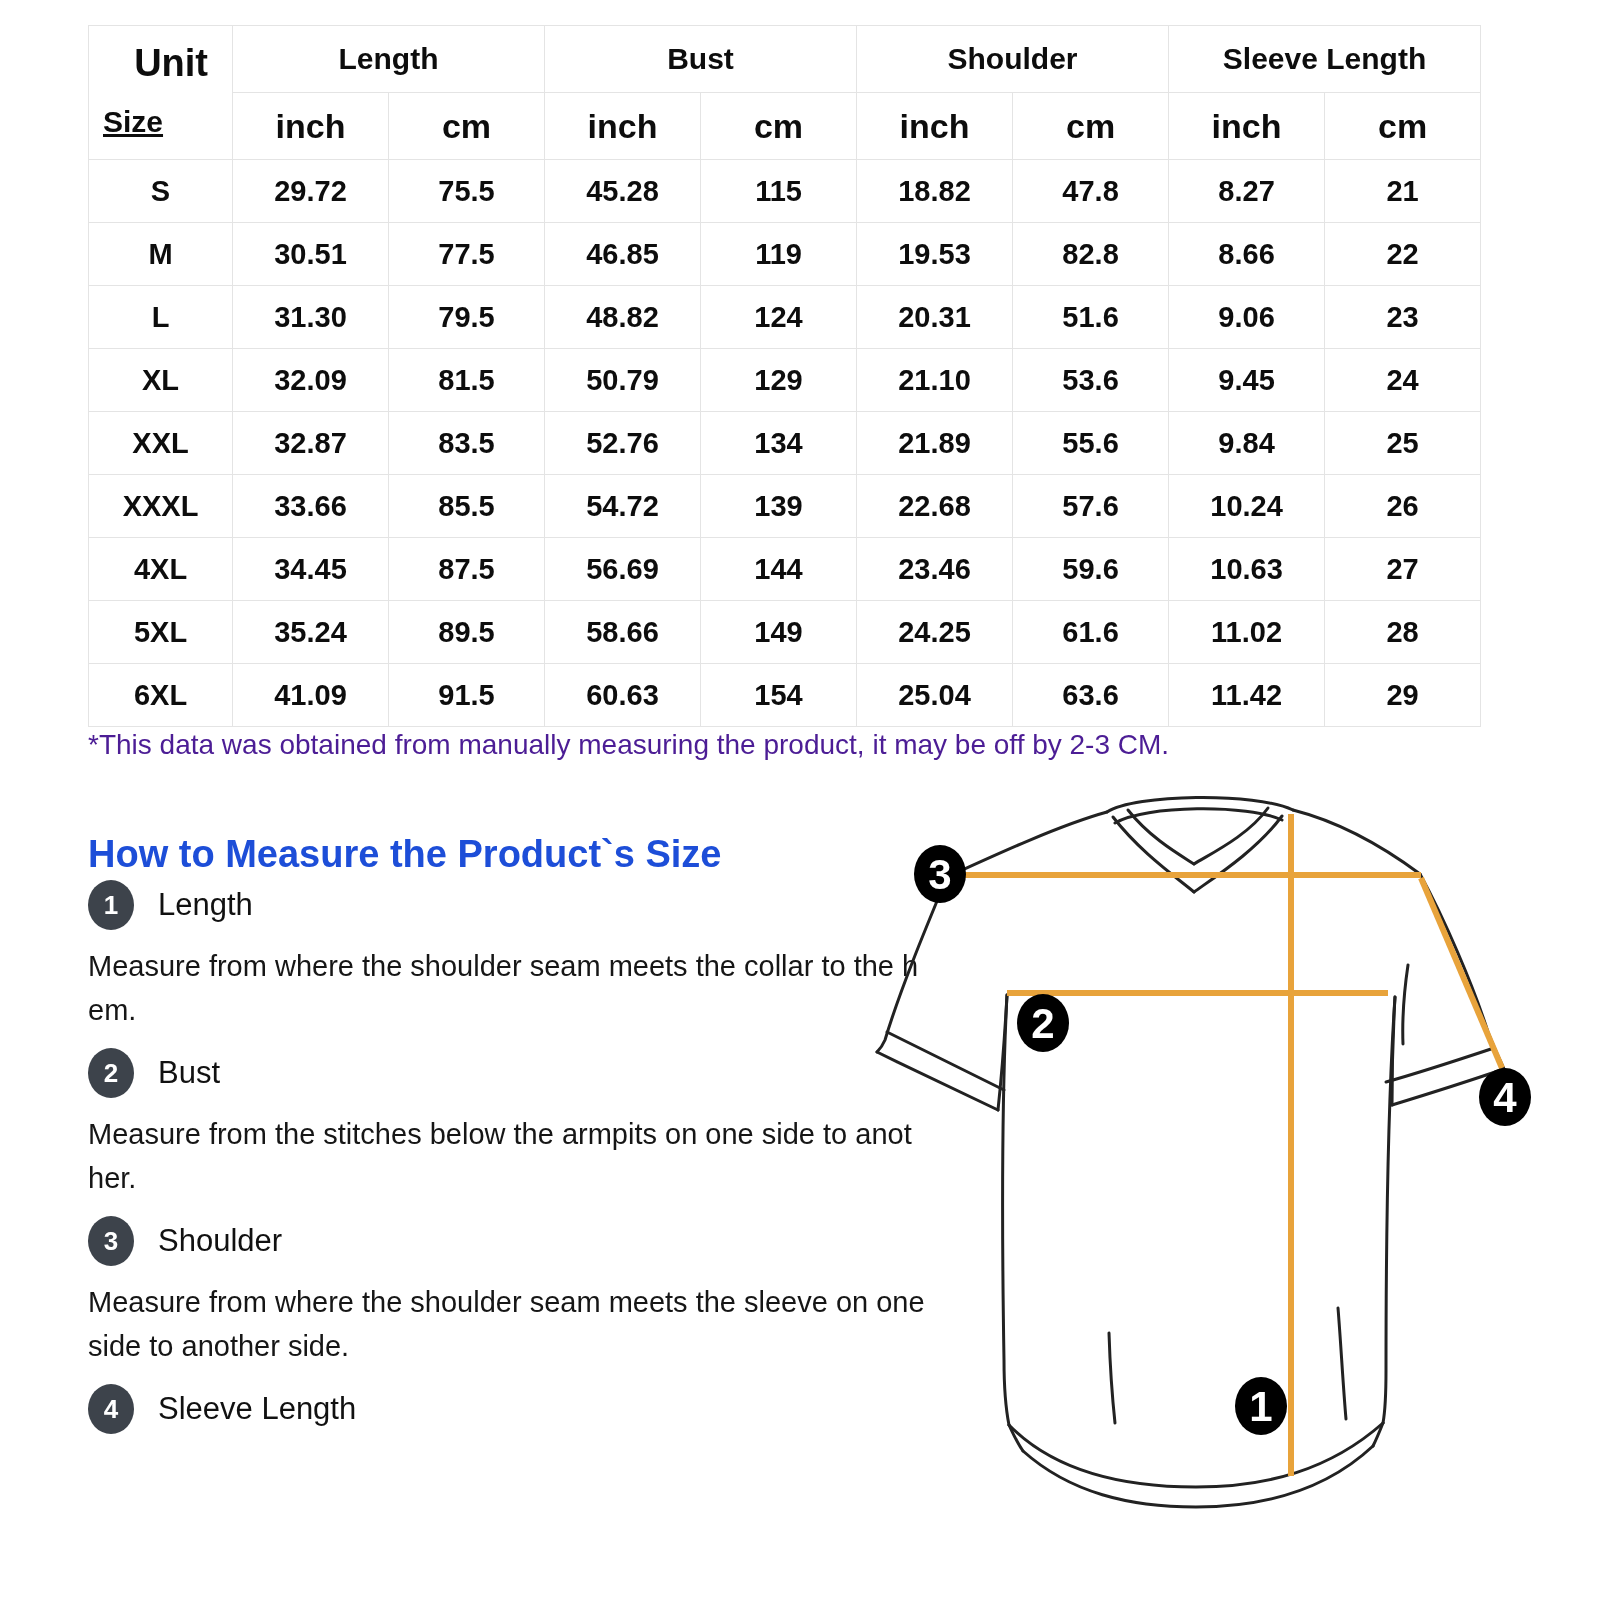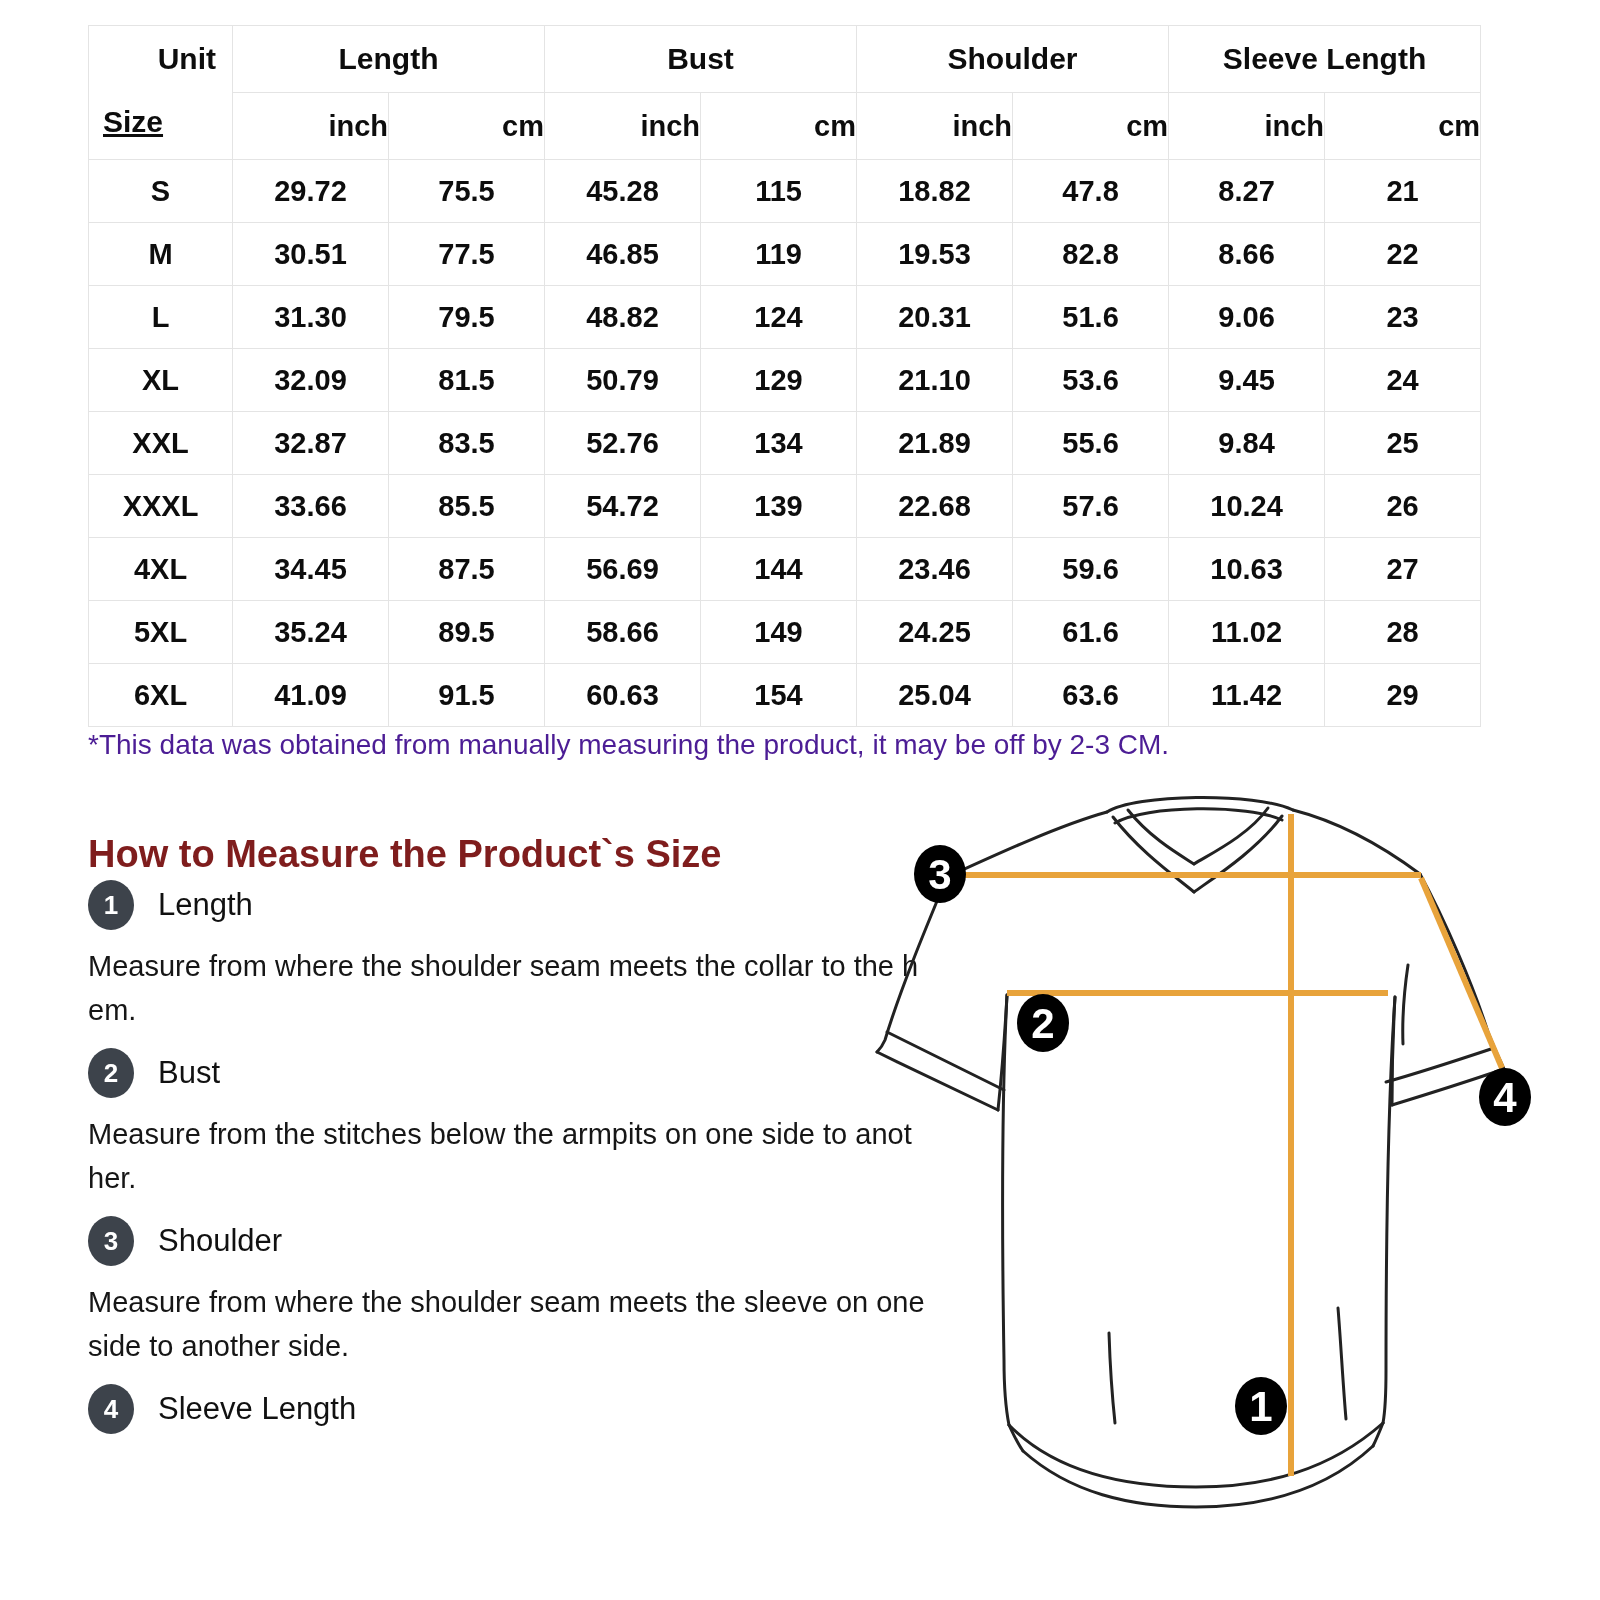--- a/index.html
+++ b/index.html
@@ -4,31 +4,31 @@
 <style>
   html,body{margin:0;padding:0;background:#ffffff;}
   body{width:1600px;height:1600px;font-family:"Liberation Sans",sans-serif;color:#111;}
   .page{position:relative;width:1600px;height:1600px;overflow:hidden;background:#fff;}
 
   
   .size-table{position:absolute;left:88px;top:25px;width:1392px;border-collapse:collapse;table-layout:fixed;}
   .size-table th,.size-table td{border:1px solid #e4e4e4;background:#fff;text-align:center;vertical-align:middle;
     font-weight:700;color:#0d0d0d;padding:0;}
   .group-row th{height:66px;font-size:30px;}
-  .unit-row th{height:66px;font-size:29px;text-align:right;}
+  .unit-row th{height:66px;font-size:34px;}
   .size-table tbody td{height:62px;font-size:29px;}
   .corner-cell{position:relative;
     background:linear-gradient(to bottom right,#ffffff calc(50% - 1.5px),#dcdcdc calc(50% - 0.5px),#dcdcdc calc(50% + 0.5px),#ffffff calc(50% + 1.5px));}
-  .corner-unit{position:absolute;top:16px;right:16px;font-size:30px;font-weight:700;}
+  .corner-unit{position:absolute;top:16px;right:24px;font-size:38px;font-weight:700;}
   .corner-size{position:absolute;bottom:20px;left:14px;font-size:30px;font-weight:700;text-decoration:underline;}
 
   .footnote{position:absolute;left:88px;top:729px;font-size:28px;color:#4c1d95;font-weight:400;}
 
   
-  .measure-title{position:absolute;left:88px;top:801px;font-size:38px;font-weight:700;color:#7f1d1d;}
+  .measure-title{position:absolute;left:88px;top:801px;font-size:38px;font-weight:700;color:#1d4ed8;}
   .measure-section{position:absolute;left:88px;top:880px;width:900px;}
   .m-item{display:flex;align-items:center;gap:24px;margin-top:16px;}
   .m-item:first-child{margin-top:0;}
   .badge{width:46px;height:50px;border-radius:50%;background:#3d434b;color:#fff;font-size:26px;font-weight:700;
     display:inline-flex;align-items:center;justify-content:center;flex:0 0 auto;}
   .m-label{font-size:31px;color:#111;}
   .m-desc{margin:14px 0 0 0;font-size:29px;line-height:44px;color:#161616;white-space:pre-line;}
 
   
   .shirt-svg{position:absolute;left:830px;top:760px;}

